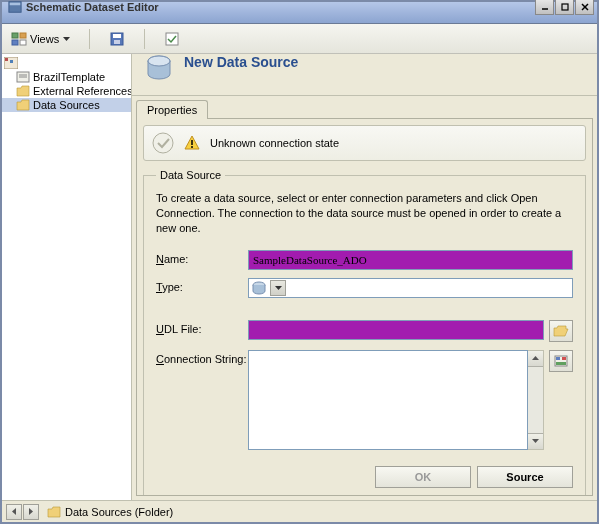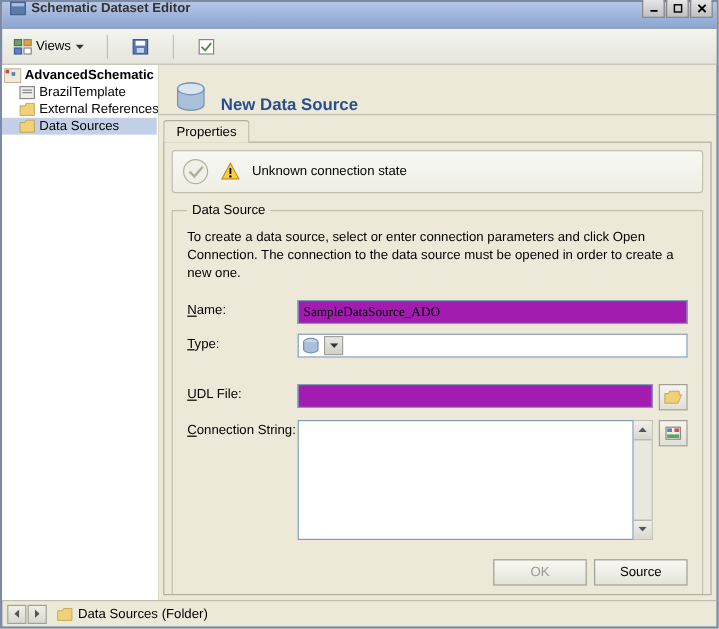--- a/index.html
+++ b/index.html
@@ -16,21 +16,21 @@
 .tb-text { font-size: 11px; }
 .tb-sep { width: 1px; height: 20px; background: #c0c0b0; margin: 0 2px; }
 .tb-drop { width: 8px; display: flex; justify-content: center; }
 .main { flex: 1; display: flex; overflow: hidden; }
 .sidebar { width: 130px; background: #fff; border-right: 1px solid #c0c0b0; overflow: auto; padding-top: 2px; }
 .tree-item { padding: 1px 2px; display: flex; align-items: center; gap: 3px; cursor: pointer; white-space: nowrap; }
 .tree-indent { padding-left: 14px; }
 .tree-item.selected { background: #c2d0e8; }
 .tree-icon { width: 14px; height: 12px; flex-shrink: 0; }
 .content { flex: 1; display: flex; flex-direction: column; overflow: hidden; }
-.header { height: 42px; display: flex; align-items: flex-end; padding: 0 12px; gap: 10px; border-bottom: 1px solid #c0c0b0; }
+.header { height: 42px; display: flex; align-items: flex-start; padding: 0 12px; gap: 10px; border-bottom: 1px solid #c0c0b0; }
 .header-icon { width: 30px; height: 28px; }
 .header-text { font-size: 14px; font-weight: bold; color: #2a4f8f; }
 .tabs { display: flex; padding: 0 4px; margin-top: 4px; }
 .tab { padding: 3px 10px; border: 1px solid #b0b0a0; border-bottom: none; background: #f5f5ee; border-radius: 3px 3px 0 0; font-size: 11px; cursor: pointer; }
 .tab.active { background: #ece9d8; position: relative; z-index: 2; }
 .tab-content { flex: 1; margin: 0 4px 4px 4px; border: 1px solid #b0b0a0; background: #ece9d8; padding: 6px; margin-top: -1px; display: flex; flex-direction: column; overflow: hidden; }
 .status-box { border: 1px solid #c0c0b0; border-radius: 3px; padding: 6px 8px; display: flex; align-items: center; gap: 10px; background: linear-gradient(#f8f8f4, #eeeee4); }
 .status-icon { width: 22px; height: 22px; }
 .warn-icon { width: 16px; height: 16px; }
 .fieldset { border: 1px solid #c0c0b0; margin-top: 8px; padding: 10px 12px 10px 12px; flex: 1; display: flex; flex-direction: column; }
@@ -45,21 +45,21 @@
 .select-text { flex: 1; font-size: 11px; }
 .select-arrow { width: 16px; height: 16px; background: linear-gradient(#e8e8e0, #d0d0c8); border: 1px solid #a0a098; display: flex; align-items: center; justify-content: center; }
 .browse-btn { width: 24px; height: 22px; margin-left: 5px; border: 1px solid #a0a098; background: linear-gradient(#f5f5ee, #e0e0d6); display: flex; align-items: center; justify-content: center; cursor: pointer; }
 .textarea-wrap { flex: 1; display: flex; }
 .textarea { flex: 1; height: 100px; border: 1px solid #7f9db9; background: #fff; padding: 2px; font-size: 11px; font-family: Tahoma; resize: none; position: relative; }
 .scrollbar-v { width: 16px; background: #e8e8e0; border: 1px solid #c0c0b0; border-left: none; display: flex; flex-direction: column; }
 .sb-btn { height: 16px; background: linear-gradient(#f0f0e8, #d8d8d0); border-bottom: 1px solid #b0b0a8; display: flex; align-items: center; justify-content: center; }
 .sb-btn:last-child { border-bottom: none; border-top: 1px solid #b0b0a8; }
 .sb-track { flex: 1; }
 .btn-row { display: flex; justify-content: flex-end; gap: 6px; margin-top: 8px; }
-.btn { width: 78px; height: 22px; border: 1px solid #a0a098; background: linear-gradient(#f8f8f2, #e4e4da); font-size: 11px; cursor: pointer; }
+.btn { width: 96px; height: 22px; border: 1px solid #a0a098; background: linear-gradient(#f8f8f2, #e4e4da); font-size: 11px; cursor: pointer; font-weight: bold; }
 .btn:disabled { color: #999; }
 .statusbar { height: 22px; border-top: 1px solid #c0c0b0; display: flex; align-items: center; padding: 0 4px; gap: 4px; }
 .sb-scroll { display: flex; gap: 1px; margin-right: 4px; }
 .sb-sc-btn { width: 16px; height: 16px; border: 1px solid #a0a098; background: linear-gradient(#f0f0e8, #d8d8d0); display: flex; align-items: center; justify-content: center; }
 .folder-svg { fill: #f0d078; stroke: #b89838; stroke-width: 0.6; }
 .conn-row { align-items: flex-start; }
 .spacer-row { height: 14px; }
 </style>
 </head>
 <body>
@@ -125,21 +125,20 @@
   </div>
 
   <div class="main">
     <div class="sidebar">
       <div class="tree-item">
         <svg class="tree-icon" viewBox="0 0 14 12">
             <rect x="0" y="0" width="14" height="12" fill="#f0e8d8" stroke="#a09070"></rect>
             <rect x="1" y="1" width="3" height="3" fill="#b85050"></rect>
             <rect x="6" y="3" width="3" height="3" fill="#5080b8"></rect>
           </svg>
-        <span style="font-weight:bold">AdvancedSchematic</span>
       </div>
       <div class="tree-item tree-indent">
         <svg class="tree-icon" viewBox="0 0 14 12">
             <rect x="1" y="1" width="12" height="10" fill="#f0f0e8" stroke="#888"></rect>
             <line x1="3" y1="4" x2="11" y2="4" stroke="#888"></line>
             <line x1="3" y1="6" x2="11" y2="6" stroke="#888"></line>
           </svg>
         <span>BrazilTemplate</span>
       </div>
       <div class="tree-item tree-indent">

